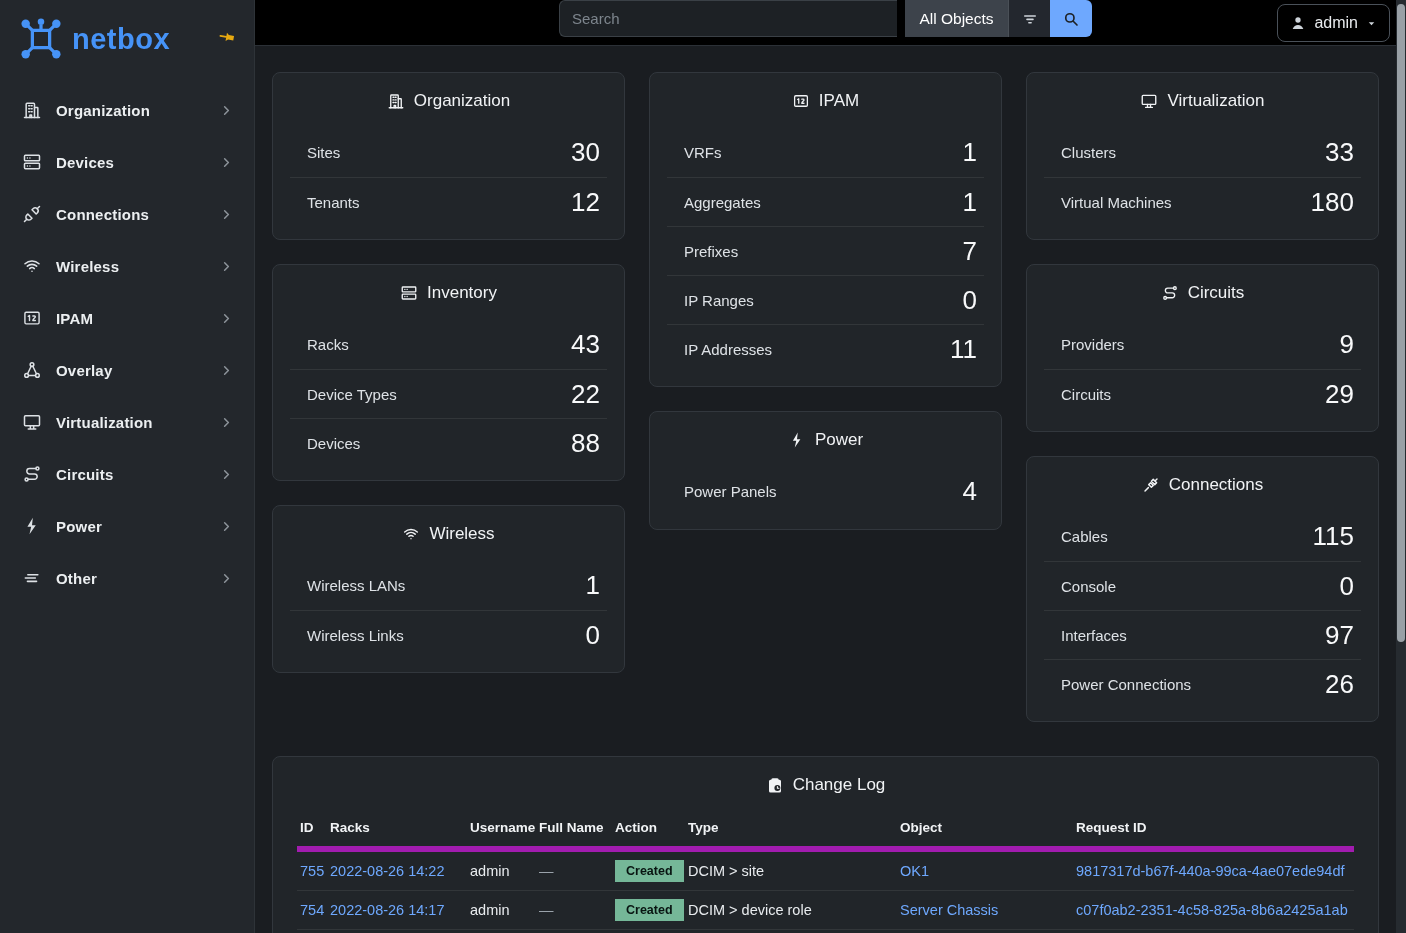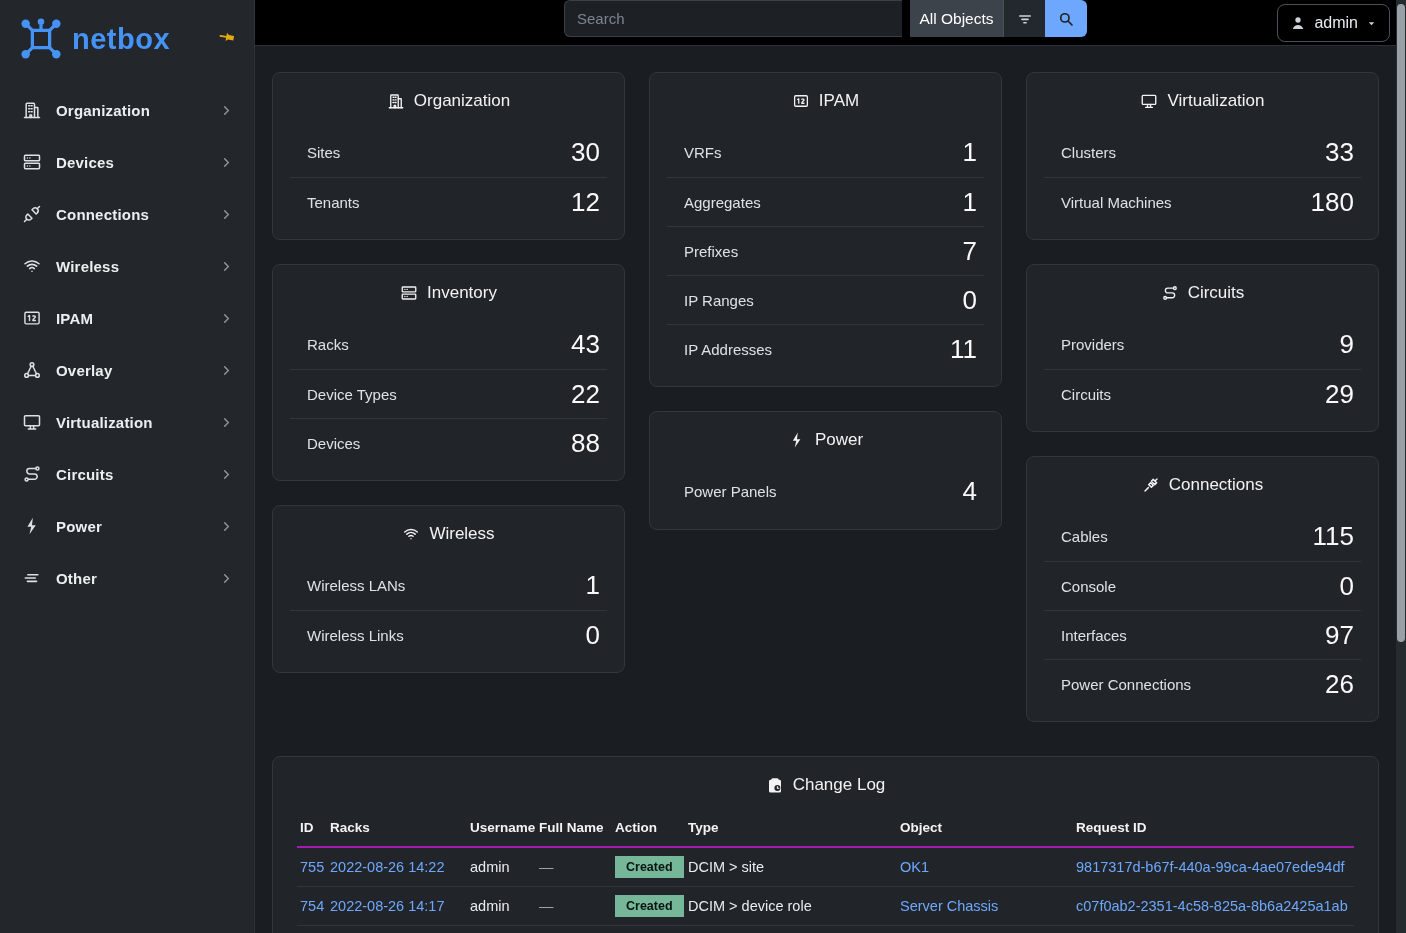--- a/index.html
+++ b/index.html
@@ -37,21 +37,21 @@
     display: flex; align-items: flex-start; z-index: 2;
   }
   .search-group { display: flex; height: 37px; margin: 0 auto; }
   .search-input {
     width: 338px; height: 37px; background: #1d2125; border: 1px solid #3a4046;
     border-right: none; border-radius: 6px 0 0 6px; color: #e9ecef;
     font-size: 15px; padding: 0 12px; outline: none; font-family: inherit;
   }
   .search-input::placeholder { color: #7d858d; }
   .scope-btn {
-    width: 93px; background: #3d434b; color: #fff; border: none;
+    width: 103px; background: #3d434b; color: #fff; border: none;
     font-size: 15.5px; font-family: inherit; cursor: pointer; margin-left: 8px;
   }
   .filter-btn {
     width: 42px; background: #23272e; border: none; border-left: 1px solid #4a5057;
     color: #ced4da; display: flex; align-items: center; justify-content: center; cursor: pointer;
   }
   .filter-btn .icon { width: 18px; height: 18px; }
   .go-btn {
     width: 42px; background: #6ea8fe; border: none; border-radius: 0 6px 6px 0;
     color: #1d2125; display: flex; align-items: center; justify-content: center; cursor: pointer;
@@ -90,21 +90,21 @@
   .stat-row + .stat-row { border-top: 1px solid rgba(255,255,255,0.08); text-align: center; }
   .stat-label { font-size: 15px; color: #dee2e6; }
   .stat-value { font-size: 26px; color: #f8f9fa; font-weight: 400; }
 
   
   .changelog { margin-top: 34px; height: 320px; }
   .cl-body { padding: 0 24px; }
   table { width: 100%; border-collapse: collapse; table-layout: fixed; }
   thead th {
     text-align: left; font-size: 13.5px; font-weight: 700; color: #f1f3f5;
-    padding: 8px 6px 11px 3px; border-bottom: 2px solid #a21caf;
+    padding: 8px 6px 11px 3px; border-bottom: 6px solid #a21caf;
   }
   tbody td {
     font-size: 14.5px; color: #e9ecef; padding: 8px 6px 8px 3px;
     border-bottom: 1px solid rgba(255,255,255,0.08);
     overflow: hidden; white-space: nowrap; vertical-align: middle;
   }
   .link { color: #6ea8fe; text-decoration: none; cursor: pointer; }
   .muted { color: #9aa2aa; }
   .badge {
     display: inline-block; background: #75b798; color: #081411;

